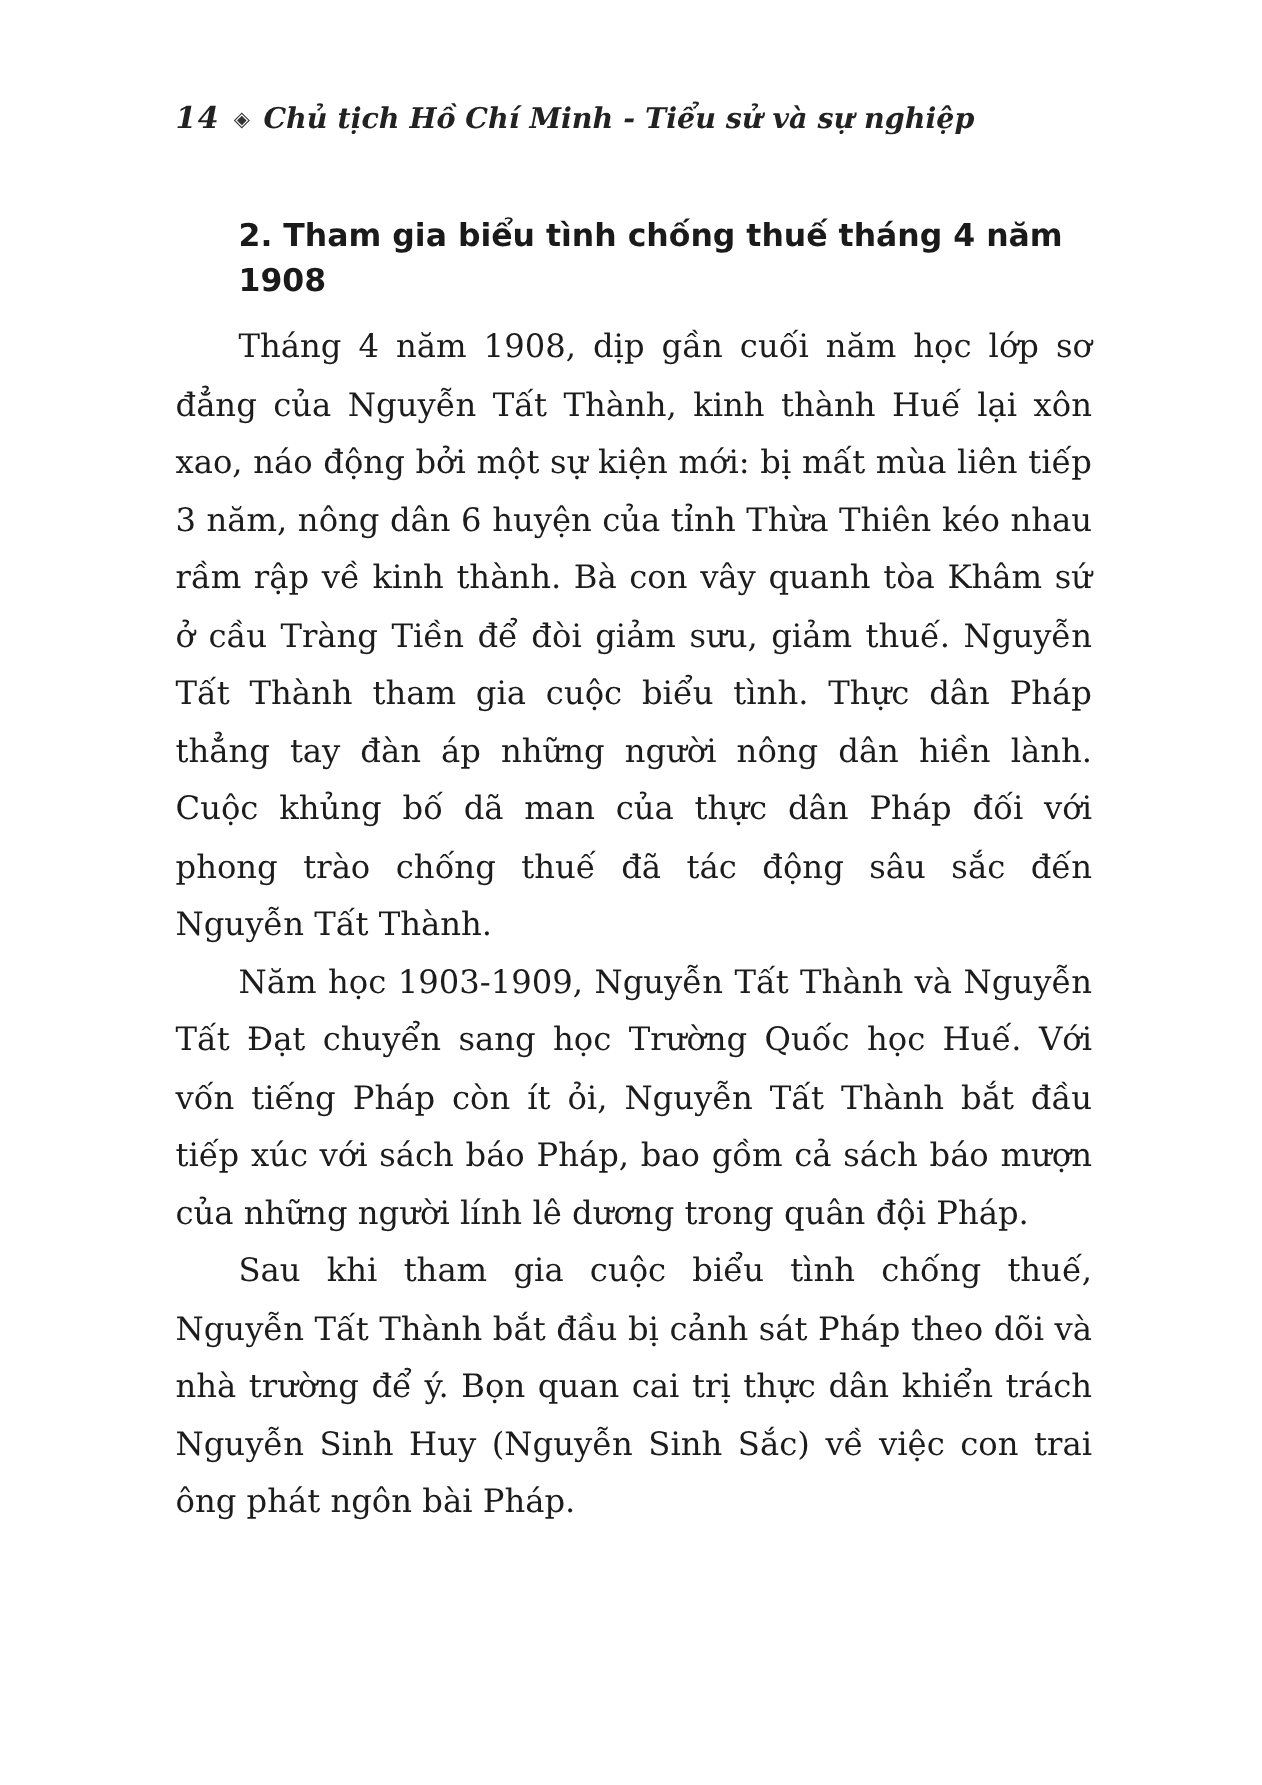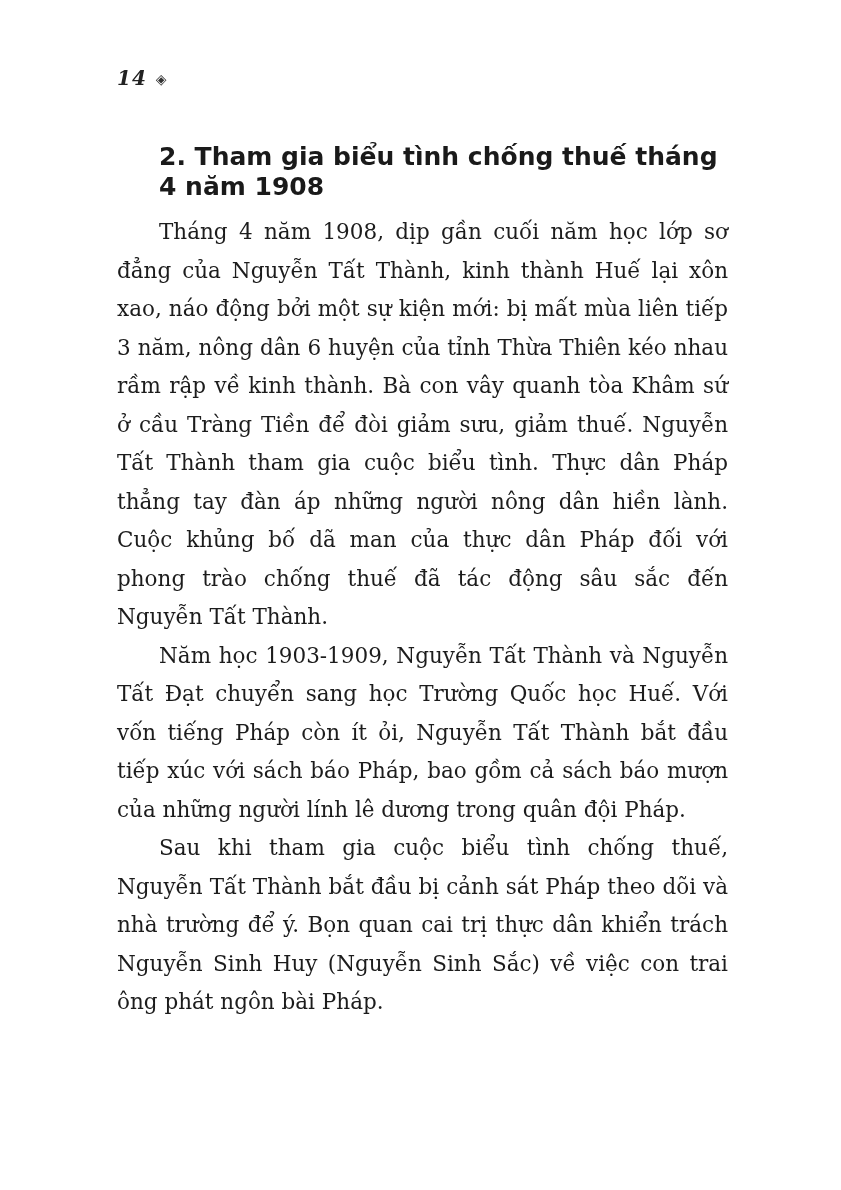--- a/index.html
+++ b/index.html
@@ -55,37 +55,38 @@
   .body-text p {
     margin: 0;
     text-indent: 42px;
   }
   .body-text p.no-indent {
     text-indent: 0;
   }
   .section-heading {
     font-family: "DejaVu Sans", "Liberation Sans", sans-serif;
     font-weight: bold;
-    font-size: 25px;
+    font-size: 21px;
     line-height: 30px;
     color: #1a1a1a;
     margin: 0;
     padding: 12px 0 11px 42px;
     text-align: left;
   }
 </style>
 </head>
 <body>
 
 <div class="page">
   <div class="content">
 
     <div class="running-header">
       <span class="page-num">14</span>
       <span class="diamond">◈</span>
+      <span class="book-title">Chủ tịch Hồ Chí Minh - Tiểu sử và sự nghiệp</span>
     </div>
 
     <div class="body-text">
 
       <h2 class="section-heading">2. Tham gia biểu tình chống thuế tháng 4 năm 1908</h2>
 
 
       <p>Tháng 4 năm 1908, dịp gần cuối năm học lớp sơ đẳng của Nguyễn Tất Thành, kinh thành Huế lại xôn xao, náo động bởi một sự kiện mới: bị mất mùa liên tiếp 3 năm, nông dân 6 huyện của tỉnh Thừa Thiên kéo nhau rầm rập về kinh thành. Bà con vây quanh tòa Khâm sứ ở cầu Tràng Tiền để đòi giảm sưu, giảm thuế. Nguyễn Tất Thành tham gia cuộc biểu tình. Thực dân Pháp thẳng tay đàn áp những người nông dân hiền lành. Cuộc khủng bố dã man của thực dân Pháp đối với phong trào chống thuế đã tác động sâu sắc đến Nguyễn Tất Thành.</p>
 
       <p>Năm học 1903-1909, Nguyễn Tất Thành và Nguyễn Tất Đạt chuyển sang học Trường Quốc học Huế. Với vốn tiếng Pháp còn ít ỏi, Nguyễn Tất Thành bắt đầu tiếp xúc với sách báo Pháp, bao gồm cả sách báo mượn của những người lính lê dương trong quân đội Pháp.</p>

